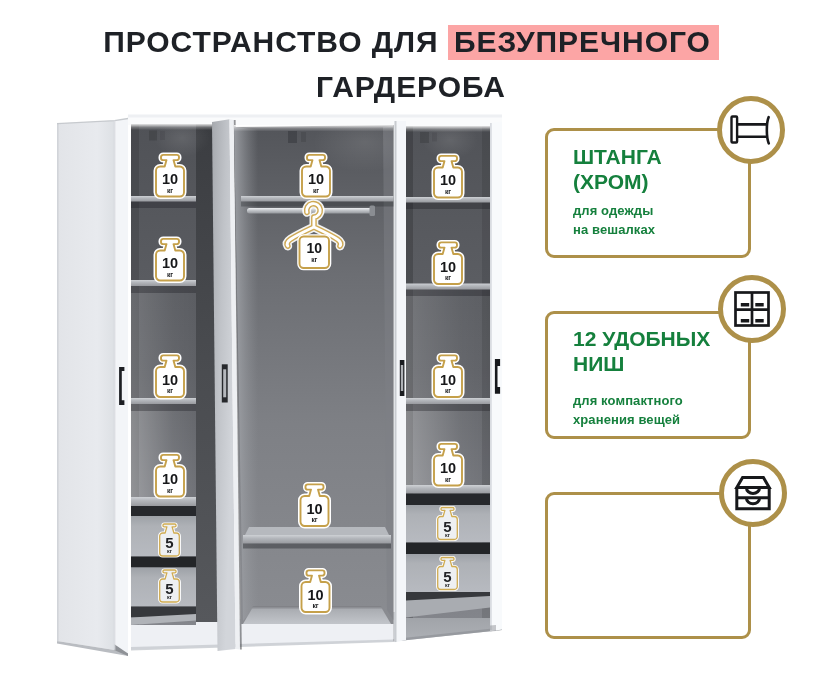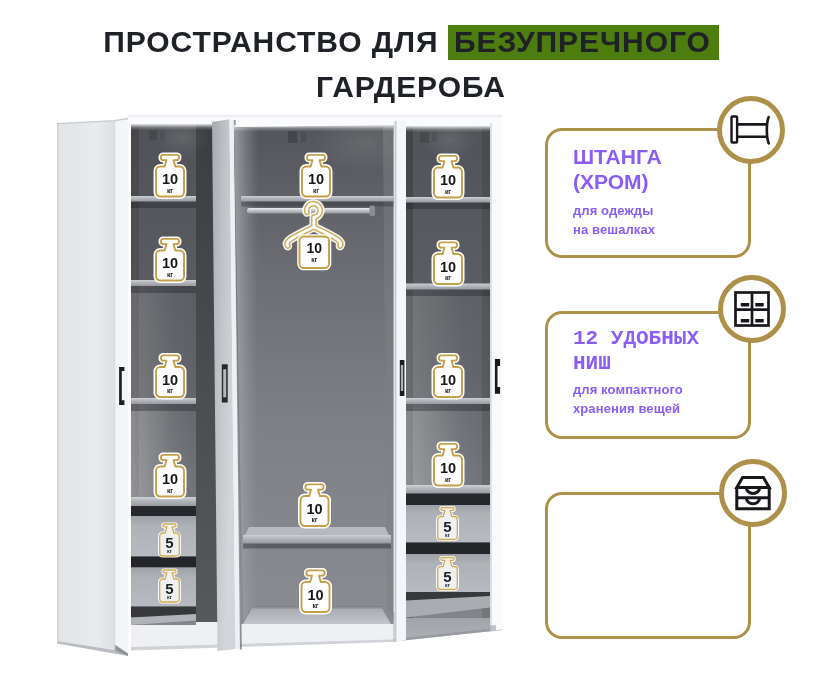--- a/index.html
+++ b/index.html
@@ -2,22 +2,22 @@
 <html lang="ru"><head>
 <meta charset="utf-8">
 <title>Гардероб</title>
 <style>
   html,body{margin:0;padding:0;}
   body{width:816px;height:700px;background:#ffffff;overflow:hidden;position:relative;
        font-family:"Liberation Sans", sans-serif;}
   .abs{position:absolute;}
   .title{left:3px;top:19px;width:816px;text-align:center;color:#1e2126;font-weight:bold;
          font-size:30px;line-height:45px;letter-spacing:0.95px;}
-  .hl{background:#4d7c0f;padding:0 8px 2px 6px;}
-  .callout{border:3.5px solid #ad9049;border-radius:17px;background:#fff;color:#8b5cf6;}
+  .hl{background:#fca5a5;padding:0 8px 2px 6px;}
+  .callout{border:3.5px solid #ad9049;border-radius:9px;background:#fff;color:#15803d;}
   .c-title{font-weight:bold;font-size:21px;line-height:24.5px;letter-spacing:0;}
   .c-sub{font-weight:bold;font-size:13px;line-height:18.5px;letter-spacing:0.1px;}
   .circ{position:absolute;border-radius:50%;border:5px solid #ad9049;background:#fff;}
 </style>
 </head>
 <body>
 
 <div class="abs title">
     <div>ПРОСТРАНСТВО ДЛЯ&nbsp;<span class="hl">БЕЗУПРЕЧНОГО</span></div>
     <div>ГАРДЕРОБА</div>
@@ -333,21 +333,21 @@
   <svg width="58" height="58" viewBox="0 0 58 58">
     <g fill="none" stroke="#17181b" stroke-width="2.6">
       <rect x="9.5" y="15.5" width="5.6" height="26" rx="1" stroke-width="2.4"></rect>
       <path d="M15.1,23.4 H45 M15.1,35.8 H44.2"></path>
       <path d="M46.7,16.1 C44.2,22 44.2,36.5 46.8,42.4" stroke-linecap="round"></path>
     </g>
   </svg>
 </div>
 
 <div class="abs callout" style="left:545px;top:311px;width:200px;height:122px;">
-  <div class="c-title" style="margin:13px 0 5px 25px;font-family:Liberation Mono, monospace;">12 УДОБНЫХ<br>НИШ</div>
+  <div class="c-title" style="margin:13px 0 16px 25px;">12 УДОБНЫХ<br>НИШ</div>
   <div class="c-sub" style="margin:4px 0 0 25px;">для компактного<br>хранения вещей</div>
 </div>
 
 <div class="circ" style="left:718px;top:275px;width:58px;height:58px;">
   <svg width="58" height="58" viewBox="0 0 58 58">
     <g fill="none" stroke="#17181b" stroke-width="2.7">
       <rect x="12.5" y="12.5" width="33" height="33"></rect>
       <path d="M29,12.5 V45.5 M12.5,29.7 H45.5"></path>
     </g>
     <g stroke="#17181b" stroke-width="3.6" stroke-linecap="butt">

